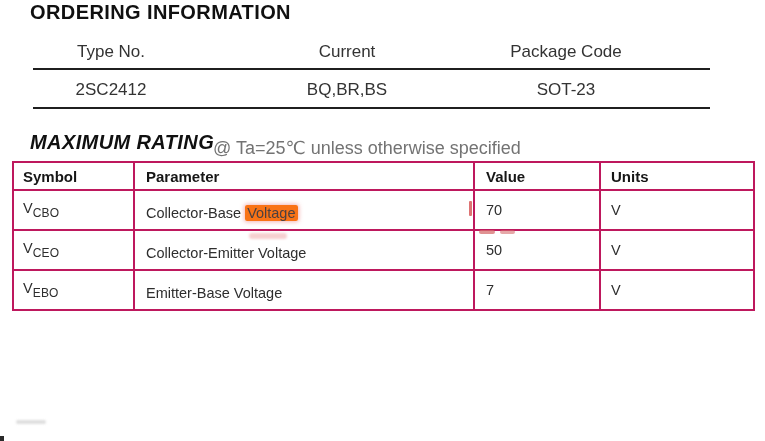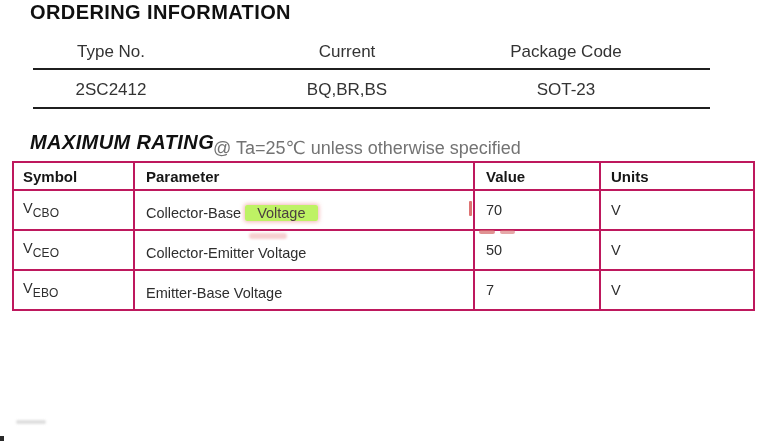--- a/index.html
+++ b/index.html
@@ -94,24 +94,24 @@
   th.c-value,  td.c-value  { padding-left: 11px; }
   th.c-units,  td.c-units  { padding-left: 10px; margin-left: 13px; }
   td.c-symbol { font-size: 15px; }
   td.c-param  { vertical-align: top; padding-top: 5px; }
   td.c-symbol sub {
     font-size: 12px;
     letter-spacing: 0.2px;
   }
   
   .hl {
-    background: #bef264;
+    background: #f97316;
     color: #4c4040;
     border-radius: 2px;
-    padding: 0 12px;
+    padding: 0 2px;
     box-shadow: 0 0 4px 1px rgba(233, 121, 121, 0.55);
   }
   .hl:empty { display: none; }
 
   
   .artifact { position: absolute; pointer-events: none; }
   .art-tick {
     left: 469px; top: 201px; width: 3px; height: 15px;
     background: rgba(214, 80, 80, 0.8); border-radius: 1px;
   }

